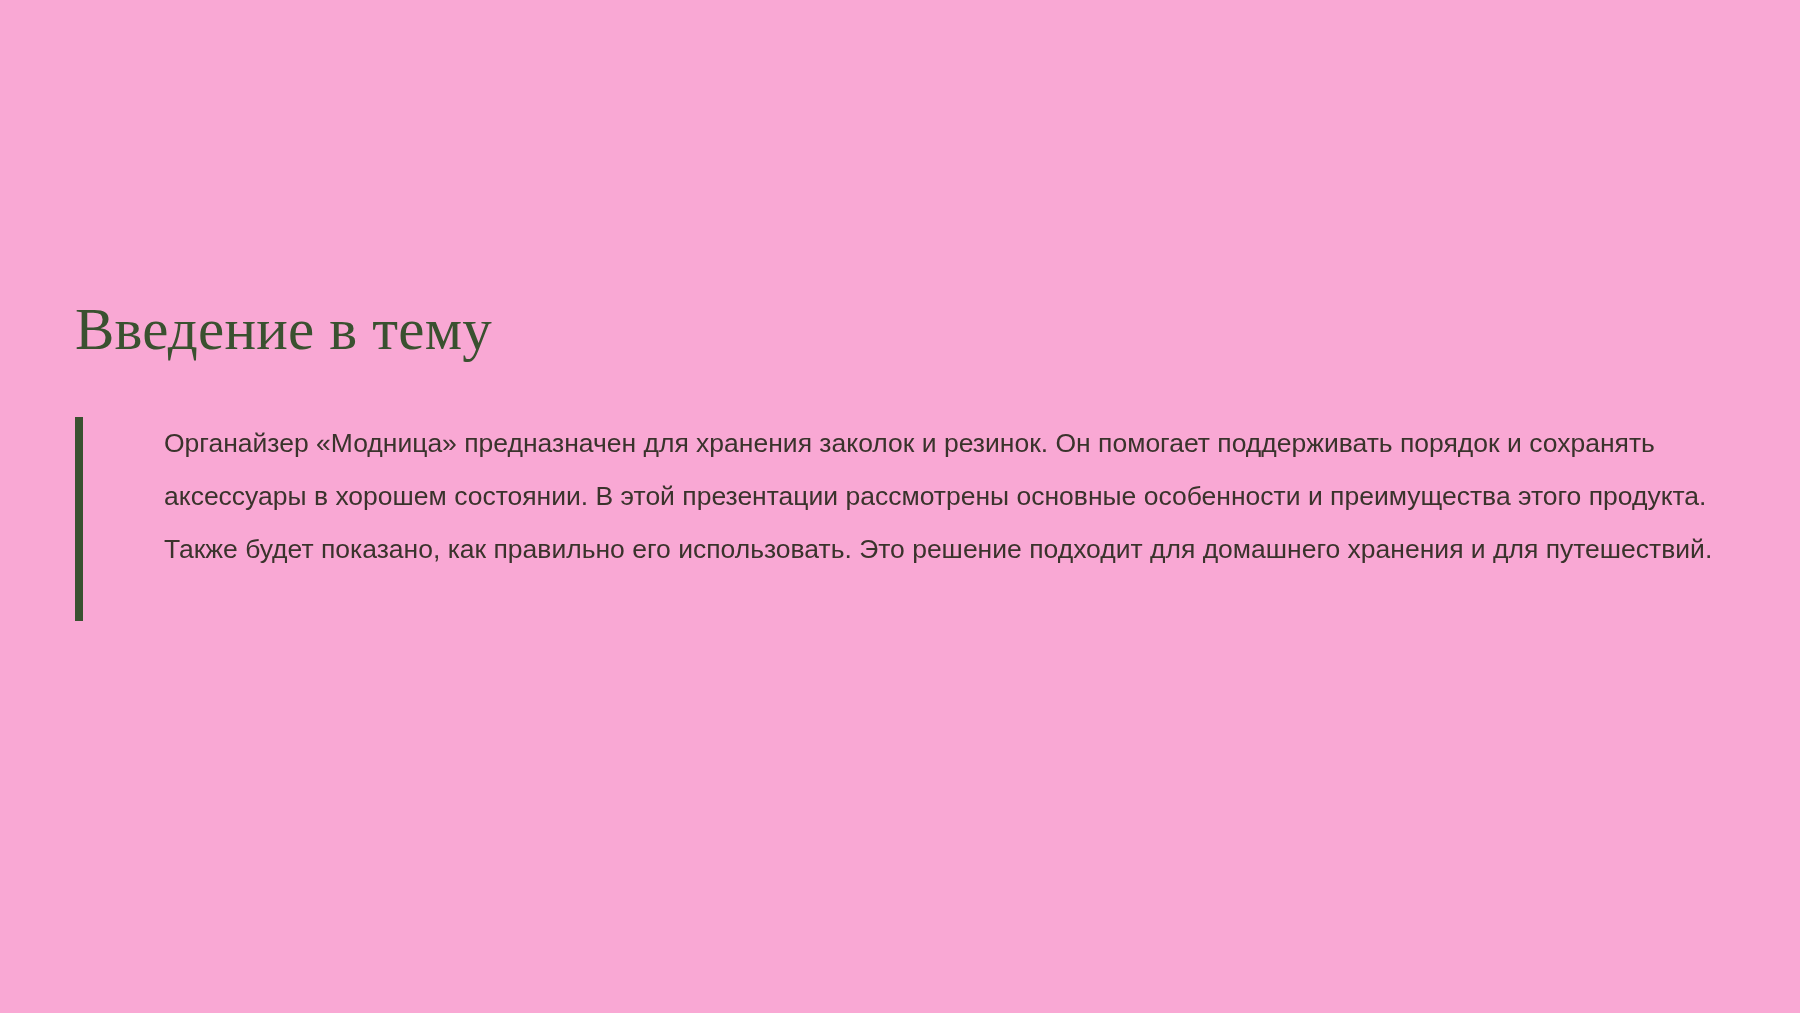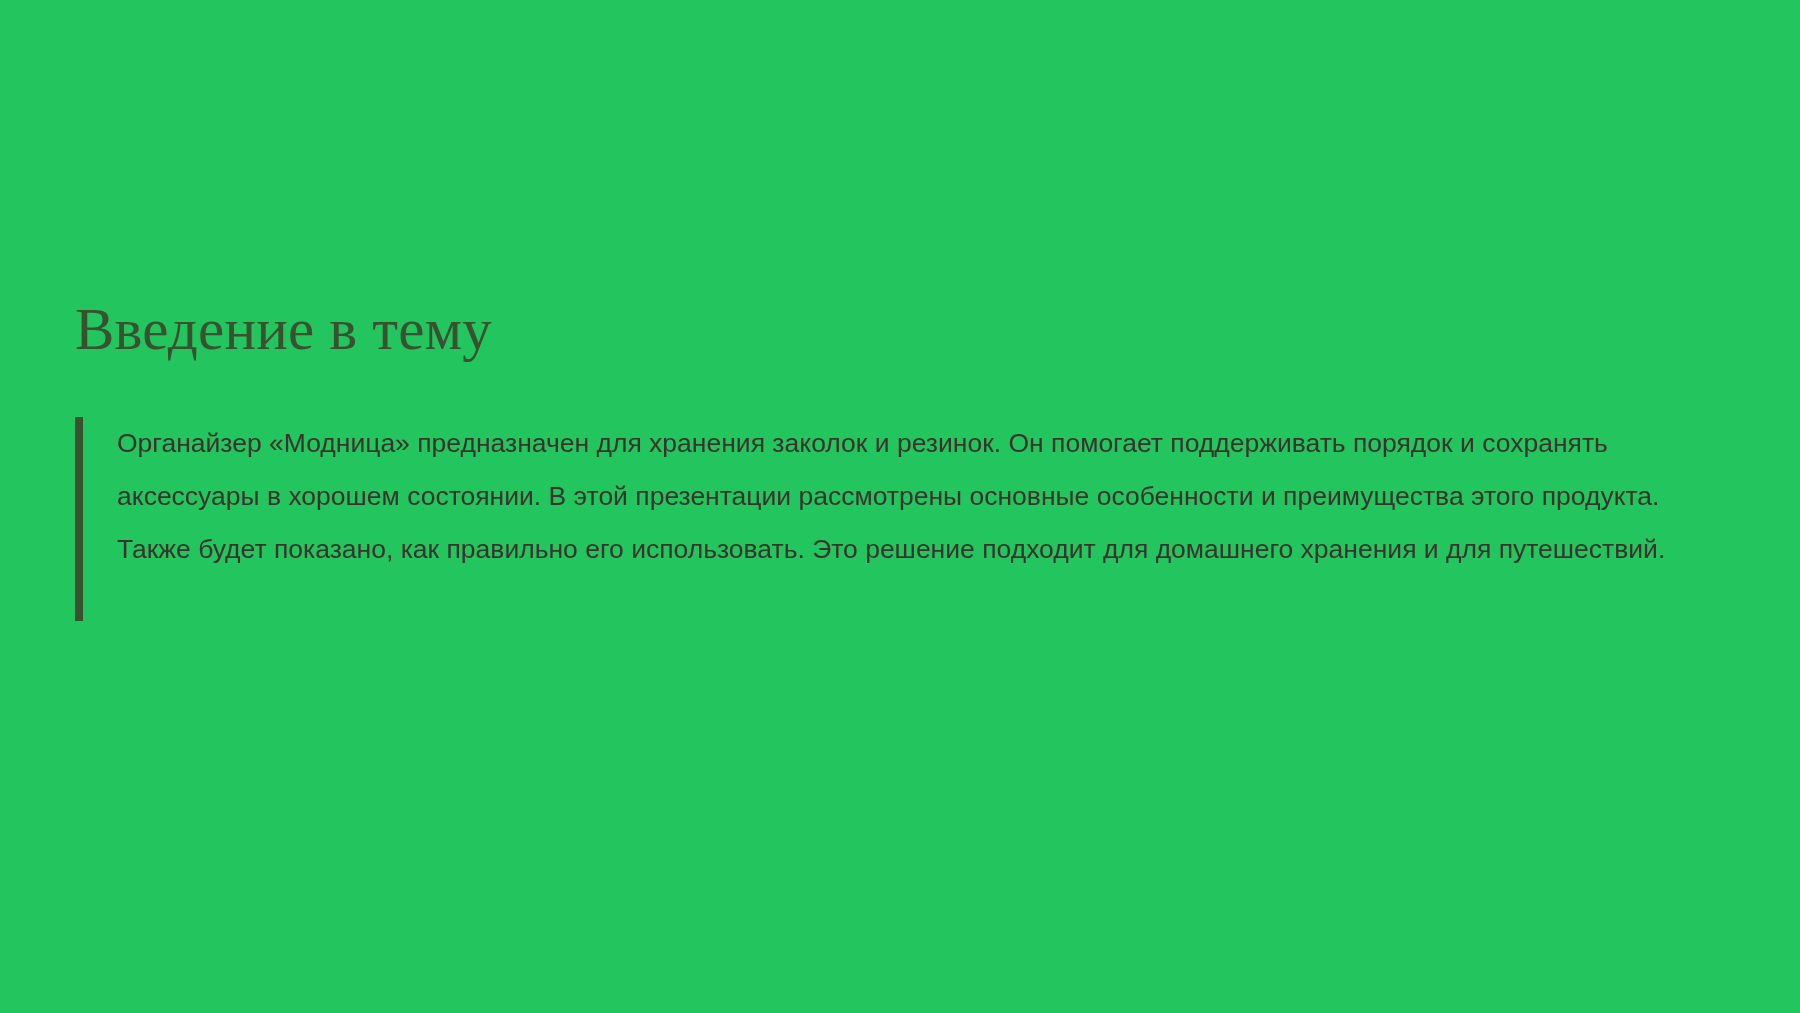--- a/index.html
+++ b/index.html
@@ -12,21 +12,21 @@
     height: 1013px;
     overflow: hidden;
     font-family: "Liberation Sans", sans-serif;
   }
 
   .slide {
     position: relative;
     width: 1800px;
     height: 1013px;
     box-sizing: border-box;
-    background: #22c55e;
+    background: #f9a8d4;
   }
 
   .slide-content {
     position: absolute;
     left: 75px;
     top: 296px;
     width: 1650px;
   }
 
   .slide-title {
@@ -36,21 +36,21 @@
     line-height: 1.12;
     color: #3A5130;
     letter-spacing: 0.2px;
     margin: 0;
     white-space: pre-wrap;
   }
 
   .body-block {
     position: relative;
     margin-top: 55px;
-    padding-left: 42px;
+    padding-left: 89px;
     min-height: 204px;
   }
 
   .accent-bar {
     position: absolute;
     left: 0;
     top: 0;
     width: 8px;
     height: 204px;
     background: #3A5130;

